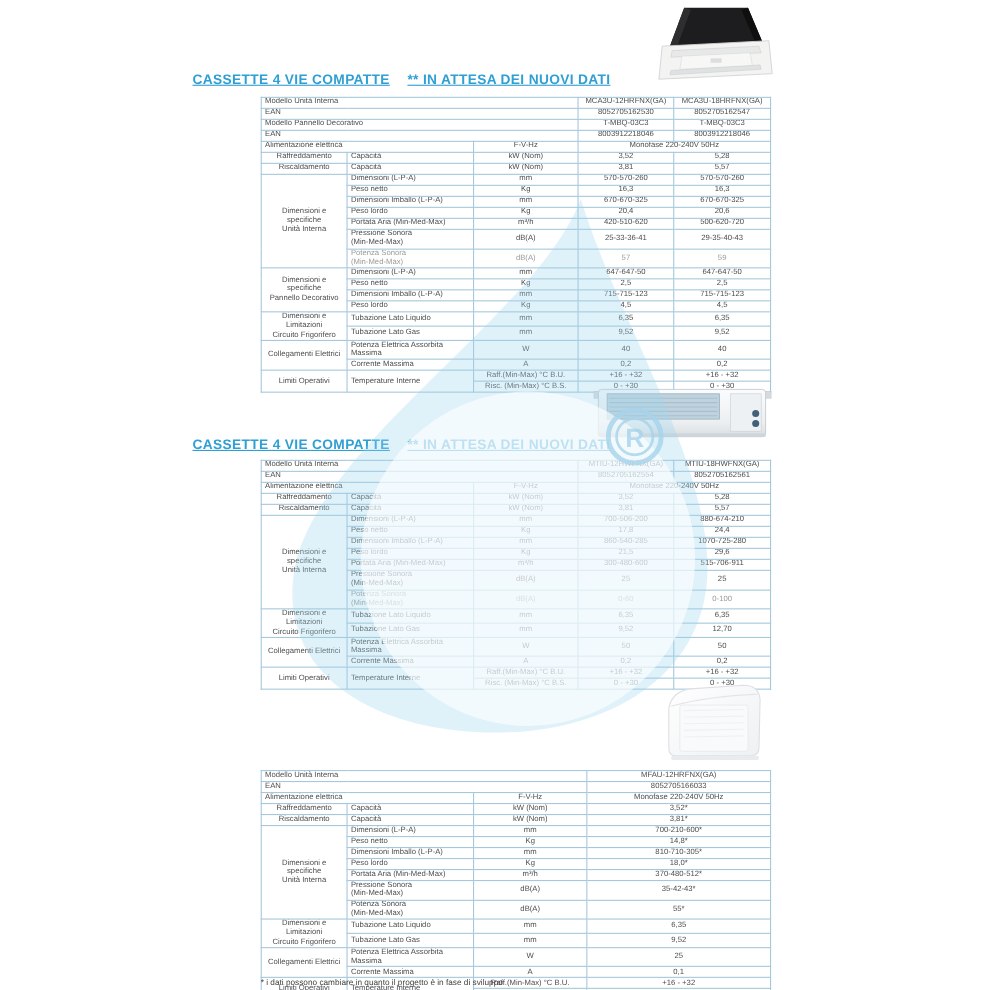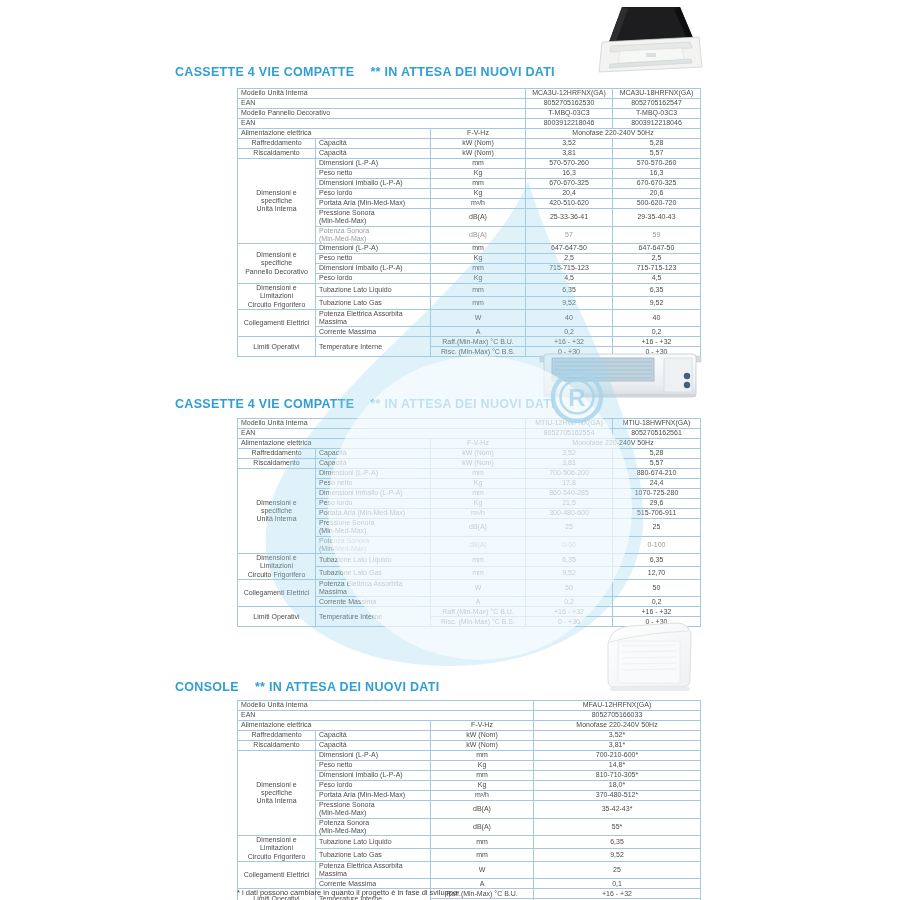--- a/index.html
+++ b/index.html
@@ -2,21 +2,21 @@
 <html><head>
 <meta charset="utf-8">
 <style>
   html,body{margin:0;padding:0;background:#ffffff;}
   .page{
     position:relative;width:900px;height:900px;background:#ffffff;overflow:hidden;
     font-family:"Liberation Sans", sans-serif;
   }
   .sec-title{
     position:absolute;font-weight:bold;font-size:12.5px;letter-spacing:.3px;
-    color:#2f9fd4;white-space:nowrap;
+    color:#2f9fd4;white-space:nowrap;text-decoration:underline;
   }
   .sec-title .note{margin-left:16px;}
   .spec-table{
     position:absolute;border-collapse:collapse;table-layout:fixed;width:463px;
     font-size:7px;color:#4c4c4c;background:transparent;
   }
   .spec-table td{
     border:1px solid #a6c8dc;padding:0 3px;height:9px;line-height:1.18;
     text-align:center;vertical-align:middle;overflow:hidden;
   }
@@ -359,23 +359,20 @@
           <td class="v">+16 - +32</td>
         </tr>
         <tr>
           <td class="v">Risc. (Min-Max) °C B.S.</td>
           <td class="v">0 - +30</td>
           <td class="v">0 - +30</td>
         </tr>
       </tbody>
   </table>
 
-  <div class="sec-title" style="left:175px;top:680px;">
-    <span>CONSOLE</span><span class="note">** IN ATTESA DEI NUOVI DATI</span>
-  </div>
 
   <svg class="prod img-console" viewBox="0 0 105 80">
     <defs>
       <linearGradient id="consBody" x1="0" y1="0" x2="1" y2="1">
         <stop offset="0" stop-color="#ffffff"></stop>
           <stop offset="1" stop-color="#eef0f2"></stop>
       </linearGradient>
     </defs>
     <path d="M 10 28 Q 13 11 33 10 L 78 7 Q 92 7 93 20 L 92 64 Q 92 71 84 71 L 16 71 Q 10 71 10 64 Z" fill="url(#consBody)" stroke="#dde0e3" stroke-width="1"></path>
     <path d="M 12 26 Q 45 17 91 15" fill="none" stroke="#e3e6e9" stroke-width="1"></path>

